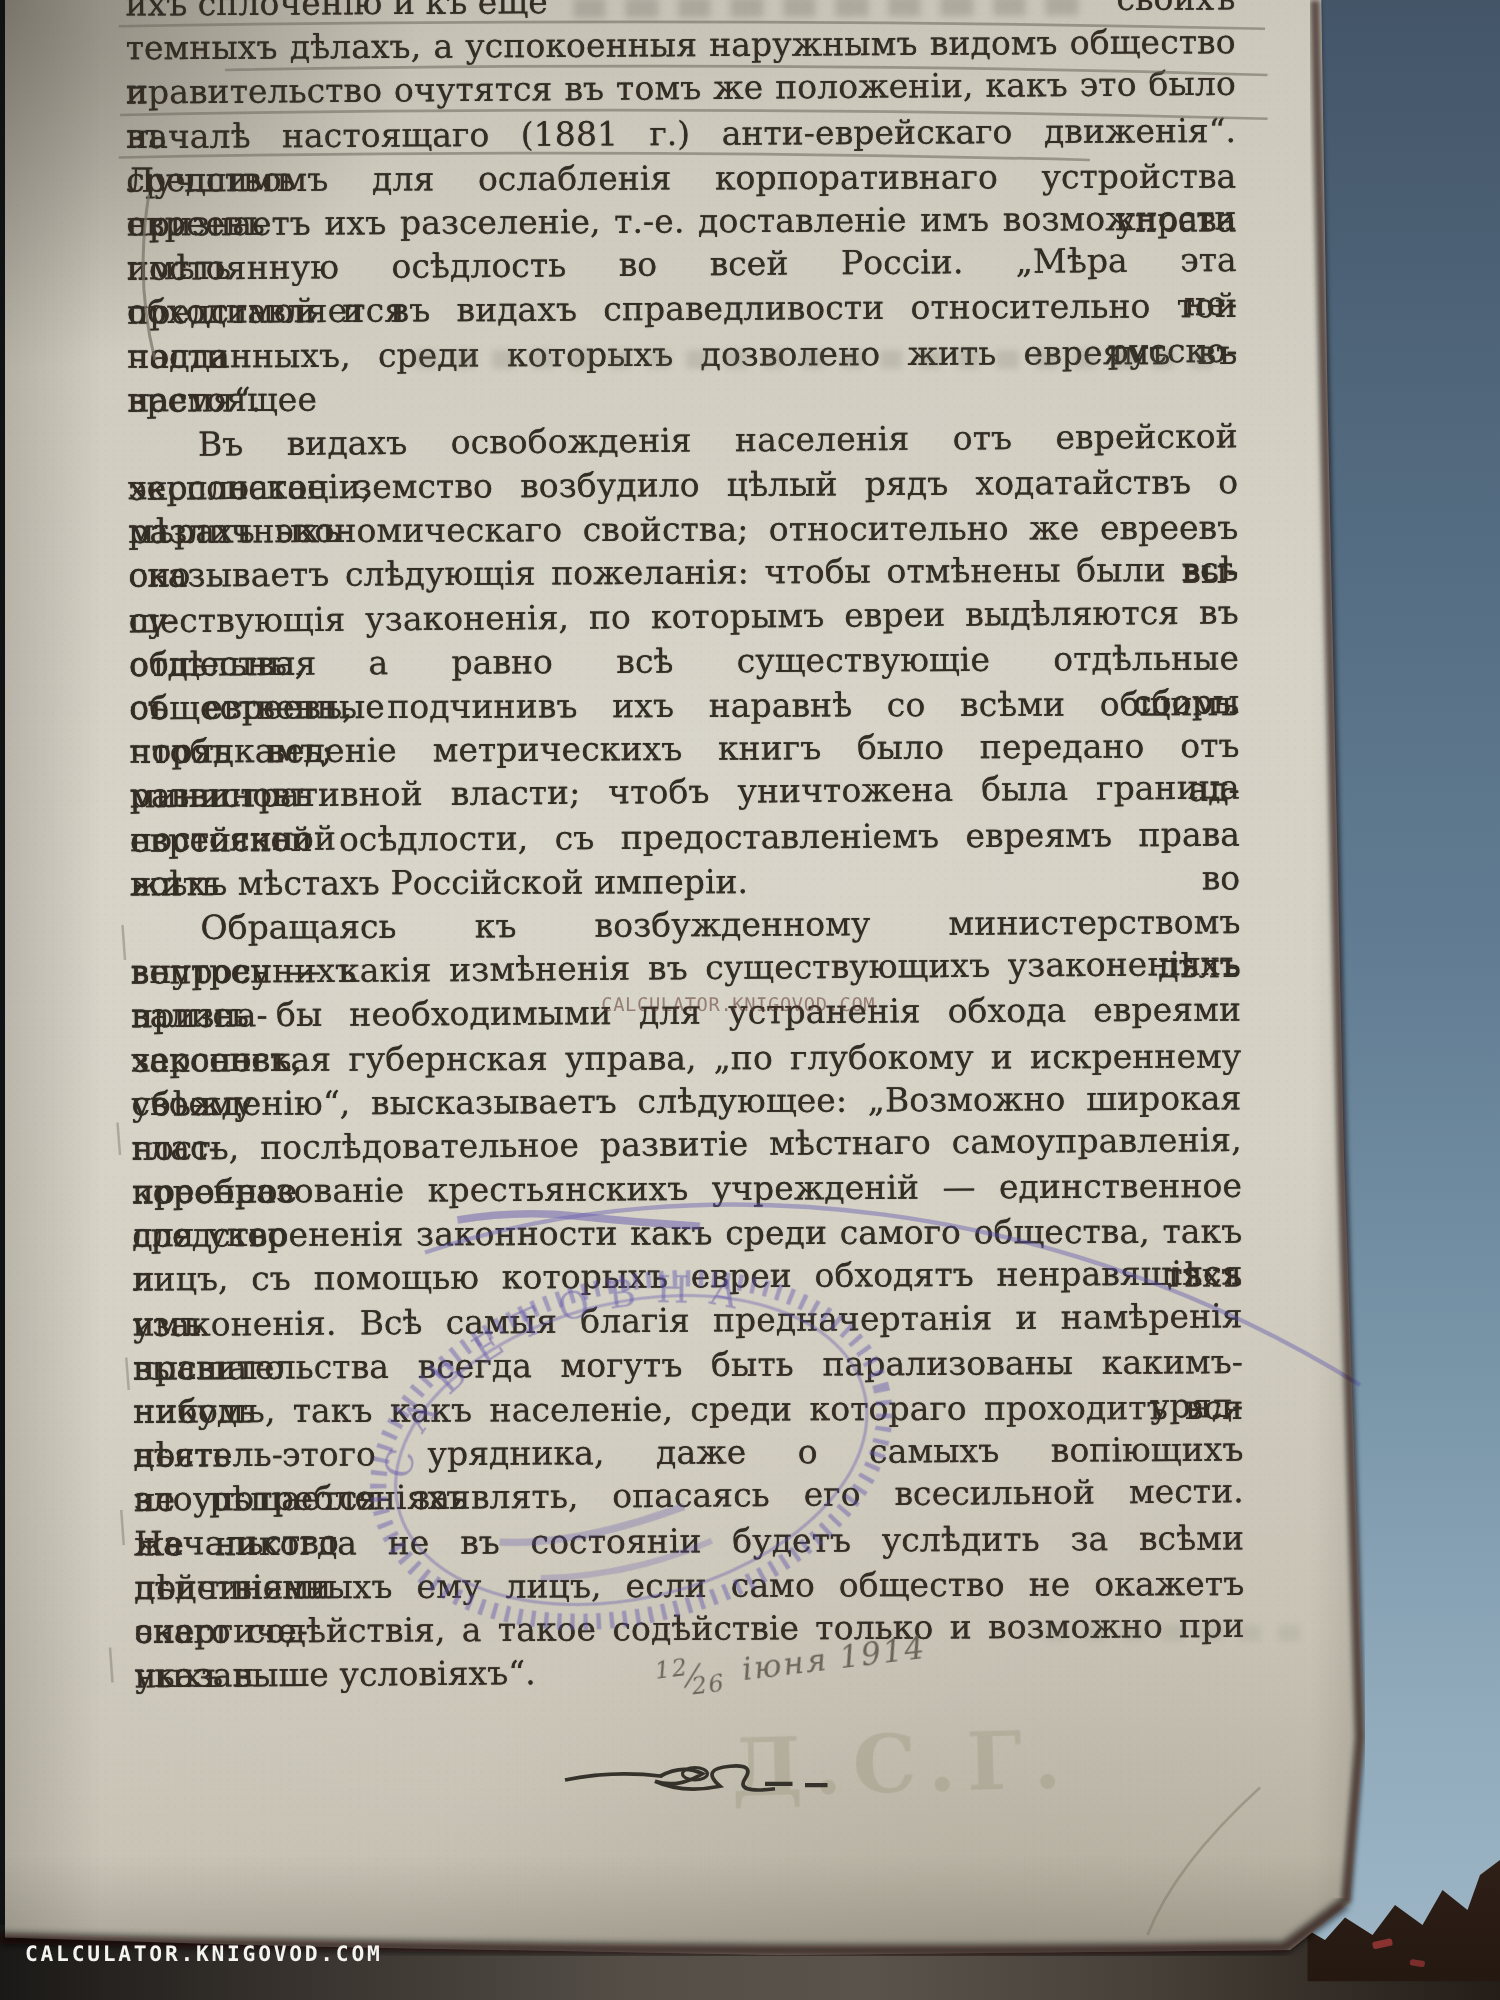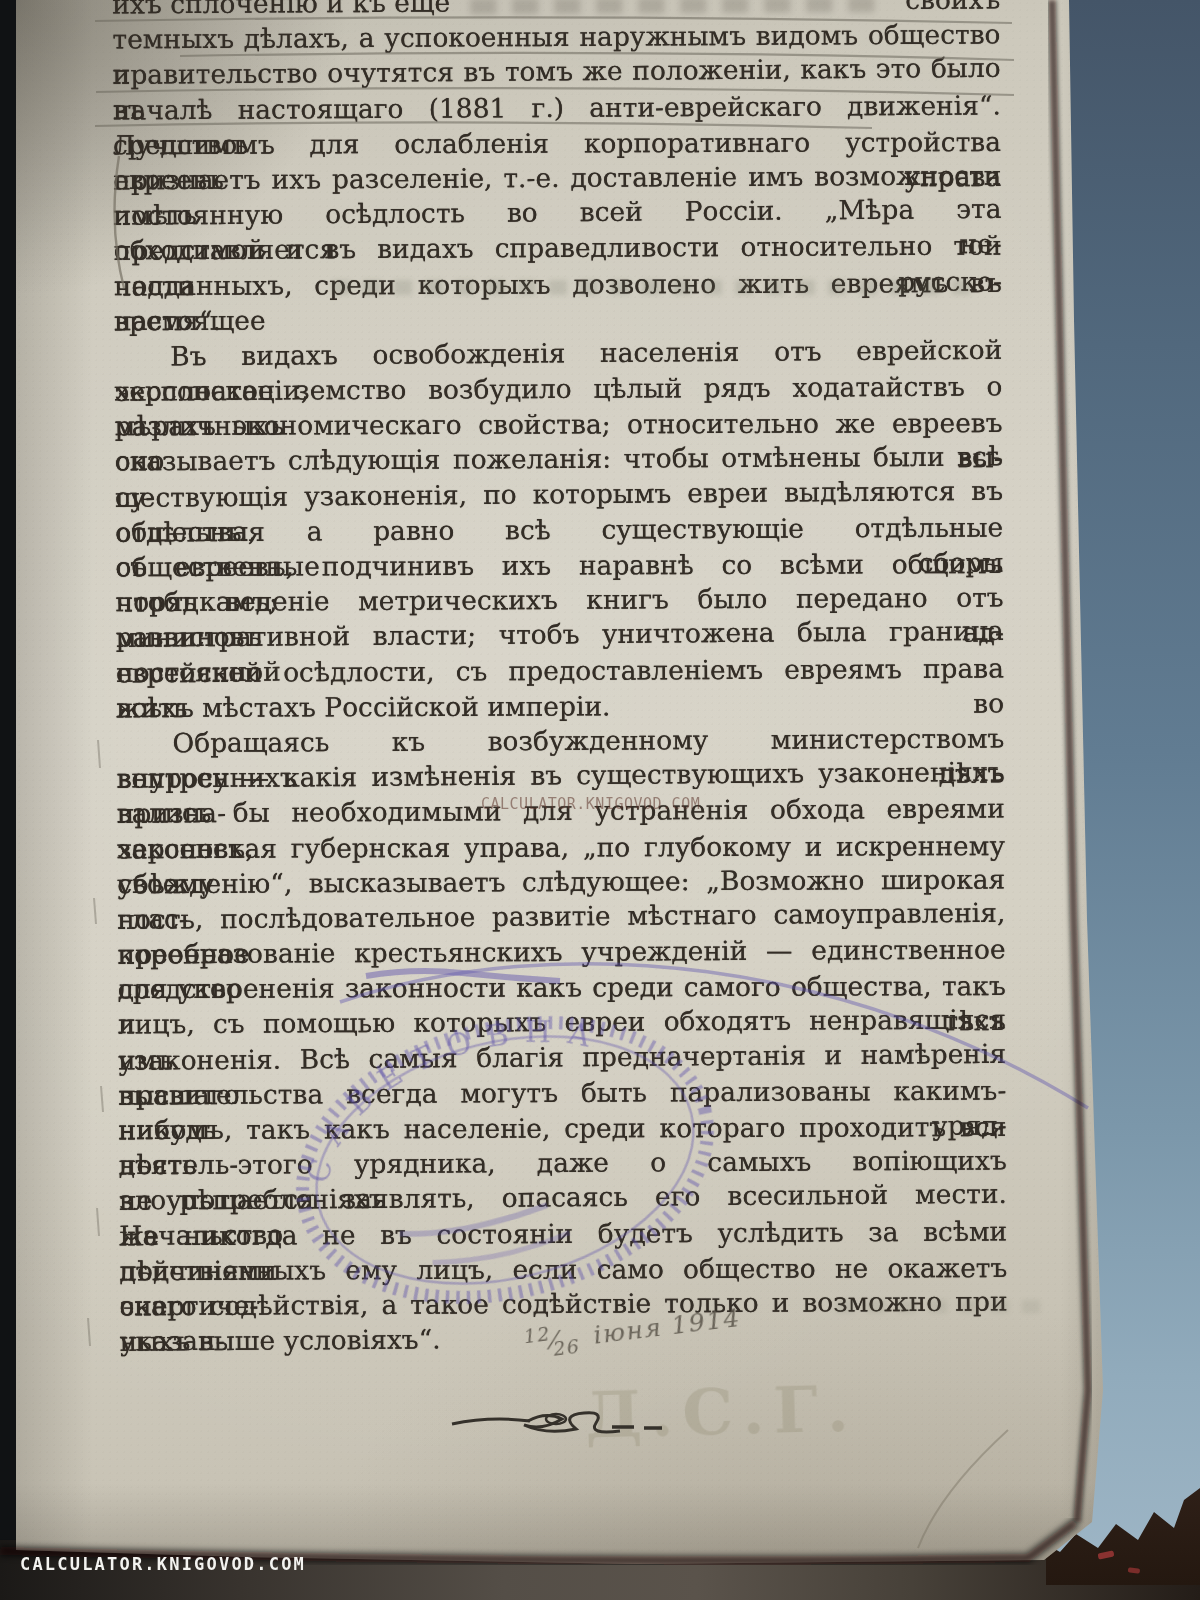--- a/index.html
+++ b/index.html
@@ -14,21 +14,21 @@
   .torn-under{position:absolute;left:1046px;top:1455px;width:154px;height:130px;z-index:2;
     background:linear-gradient(180deg,#32221a,#241810);}
 
   
   .blue-sheet{position:absolute;left:1046px;top:0;width:154px;height:1564px;z-index:3;
     background:linear-gradient(180deg,#42546700 0,#42546700 0),
                linear-gradient(180deg,#445568 0%,#51687d 22%,#617c92 48%,#7b97aa 72%,#91abbc 88%,#9db5c5 100%);
     clip-path:polygon(0 0,154px 0,154px 1488px,138px 1500px,128px 1528px,108px 1512px,92px 1540px,70px 1524px,52px 1548px,30px 1534px,14px 1552px,0 1544px);}
 
   
-  .page{position:absolute;left:16px;top:0;width:1100px;height:1578px;z-index:4;
+  .page{position:absolute;left:4px;top:0;width:1100px;height:1578px;z-index:4;
     background:
       radial-gradient(120% 90% at 38% 42%, rgba(255,255,250,.10), transparent 60%),
       linear-gradient(168deg,#bfbbae 0%,#cdc9bc 14%,#d5d1c5 40%,#d4d0c3 62%,#c8c3b5 84%,#b7b1a2 100%);
     clip-path:polygon(0 0,1053px 0,1058px 320px,1071px 920px,1087px 1390px,1076px 1522px,1028px 1560px,620px 1564px,230px 1557px,0 1550px);}
   .page::before{content:"";position:absolute;inset:0;
     background:
       radial-gradient(42% 26% at 0% 0%, rgba(56,52,44,.42), transparent 72%),
       linear-gradient(90deg, rgba(70,66,58,.20), transparent 7%),
       linear-gradient(270deg, rgba(80,74,64,.22), transparent 5%),
       linear-gradient(0deg, rgba(86,80,70,.30), transparent 6%),

